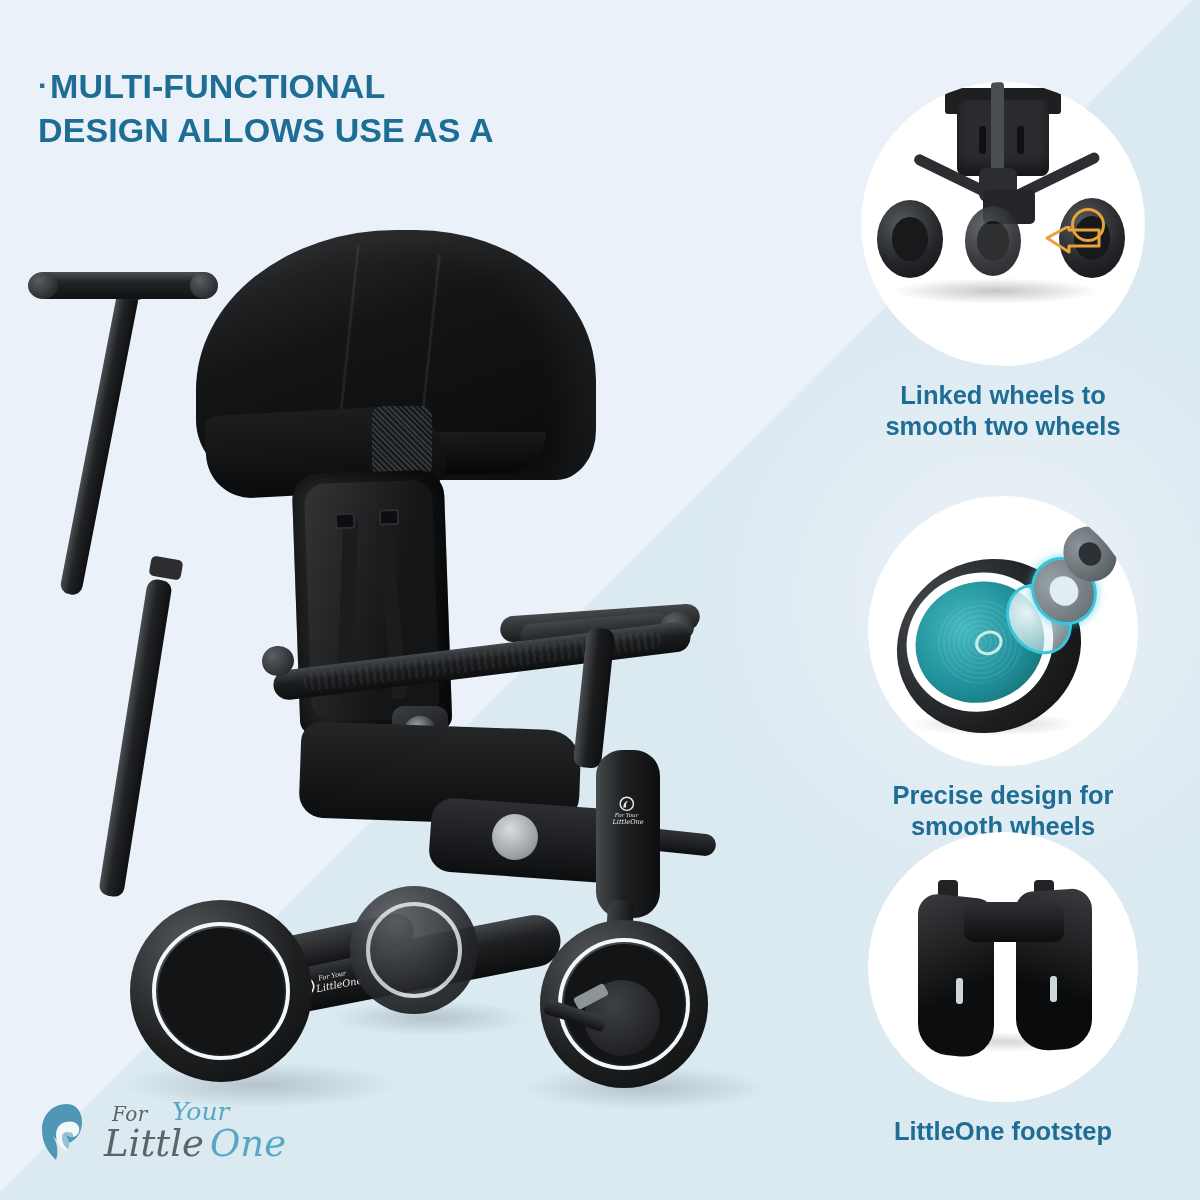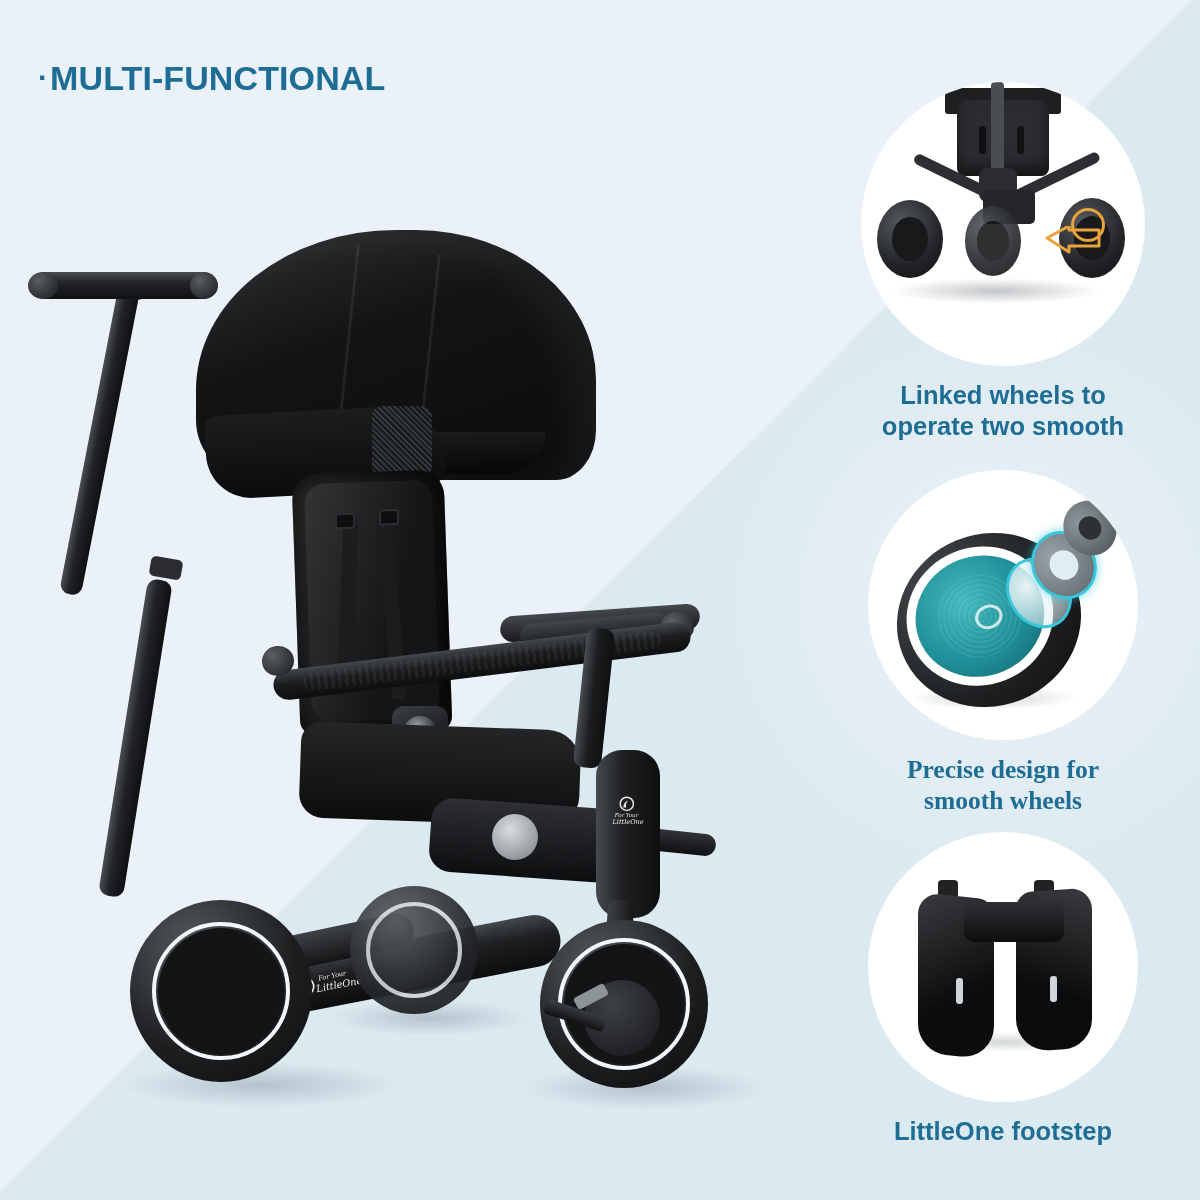--- a/index.html
+++ b/index.html
@@ -8,32 +8,32 @@
        background:#eaf1f9;}
   #stage{position:relative;width:1200px;height:1200px;overflow:hidden;background:#eaf1f9;}
 
   
   .bg-wedge{position:absolute;inset:0;
     background:linear-gradient(135deg,#eaf1f9 0%,#eaf1f9 49.6%,#dbe9f1 49.8%,#dbe9f1 100%);}
   .bg-soft{position:absolute;right:-120px;top:280px;width:640px;height:640px;border-radius:50%;
     background:radial-gradient(circle at 50% 50%,rgba(255,255,255,.45),rgba(255,255,255,0) 68%);}
 
   
-  .headline{position:absolute;left:38px;top:56px;width:560px;
+  .headline{position:absolute;left:38px;top:64px;width:560px;
     color:#1e6d94;font-weight:bold;font-size:34px;line-height:1.30;
     letter-spacing:.1px;text-transform:uppercase;}
   .headline .dot{color:#1e6d94;font-size:30px;margin-right:2px;vertical-align:2px;}
 
   
   .callout{position:absolute;left:836px;width:334px;text-align:center;}
   .callout .disc{position:relative;width:270px;height:270px;margin:0 auto;border-radius:50%;
     background:#ffffff;overflow:hidden;}
   .callout .cap{margin-top:14px;color:#1e6d94;font-weight:bold;font-size:25.5px;line-height:1.22;}
   #callout-1{top:82px;}
-  #callout-2{top:470px;font-family:Liberation Serif, serif;}
+  #callout-2{top:496px;}
   #callout-3{top:832px;}
   #callout-1 .disc{width:284px;height:284px;}
 
   
   .blk{position:absolute;background:#17181a;}
 
   
   .c1-hub{left:96px;top:18px;width:92px;height:76px;background:#2a2c2f;border-radius:8px;
      box-shadow:inset 0 -10px 14px rgba(0,0,0,.5);}
   .c1-plate{left:84px;top:6px;width:116px;height:26px;background:#1d1f21;border-radius:6px 6px 3px 3px;}
@@ -230,21 +230,21 @@
 </head>
 <body>
 
 <div id="stage">
 
   <div class="bg-wedge"></div>
   <div class="bg-soft"></div>
 
   <div class="headline">
     <span class="dot">·</span><span>MULTI-FUNCTIONAL</span><br>
-    <br>
+    <span>DESIGN ALLOWS USE AS A</span><br>
   </div>
 
   <div id="product">
 
     <div class="gshadow" style="left:120px;top:852px;width:280px;height:46px;"></div>
     <div class="gshadow" style="left:520px;top:856px;width:250px;height:44px;"></div>
     <div class="gshadow" style="left:330px;top:790px;width:200px;height:36px;"></div>
 
     <div class="p ph-pole2"></div>
     <div class="p ph-collar2"></div>
@@ -346,21 +346,21 @@
           <i></i>
         </div>
 
       <div class="c1-ring"></div>
       <svg class="c1-arrow" width="60" height="34" viewBox="0 0 60 34">
         <path d="M56 4 L26 4 L26 0 L4 12 L26 26 L26 20 L56 20 Z" fill="none" stroke="#e8a33c" stroke-width="3" stroke-linejoin="round"></path>
       </svg>
     </div>
     <div class="cap">
       <span>Linked wheels to</span><br>
-      <span>operate two smooth</span>
+      <span>smooth two wheels</span>
     </div>
   </div>
 
   <div class="callout" id="callout-2">
     <div class="disc">
       <div class="c2-shadow"></div>
       <div class="c2-tyre">
         <div class="c2-face">
           <div class="c2-teal"></div>
           <div class="c2-axle"></div>
@@ -391,14 +391,30 @@
         <div class="c3-bridge"></div>
         <div class="c3-slot" style="left:44px;top:98px;"></div>
         <div class="c3-slot" style="left:138px;top:96px;"></div>
       </div>
     </div>
     <div class="cap">
       <span>LittleOne footstep</span>
     </div>
   </div>
 
+  <div id="brand">
+    <svg class="mark" viewBox="0 0 62 68">
+      <path d="M31 2C16 2 6 13 6 28c0 13 6 22 14 30 3-9 1-17-3-24 5 7 12 9 18 6
+               7-4 11-11 11-20C46 11 41 2 31 2z" fill="#4f97b4"></path>
+      <path d="M30 20c-6 1-10 6-10 13 0 8 5 14 11 16 3-6 2-12-2-17 4 4 9 4 12 1
+               3-3 3-8 0-11-3-3-7-3-11-2z" fill="#f2f7fa"></path>
+      <path d="M31 30c-3 0-5 2-5 6 0 5 3 9 6 11 2-4 1-8-1-11 2 2 5 2 6 0
+               1-3 0-6-6-6z" fill="#4f97b4" opacity=".55"></path>
+    </svg>
+    <div class="words">
+      <span class="wordmark-for">For</span>
+      <span class="wordmark-your">Your</span>
+      <span class="wordmark-little">Little</span>
+      <span class="wordmark-one">One</span>
+    </div>
+  </div>
 
 </div>
 
 </body></html>

